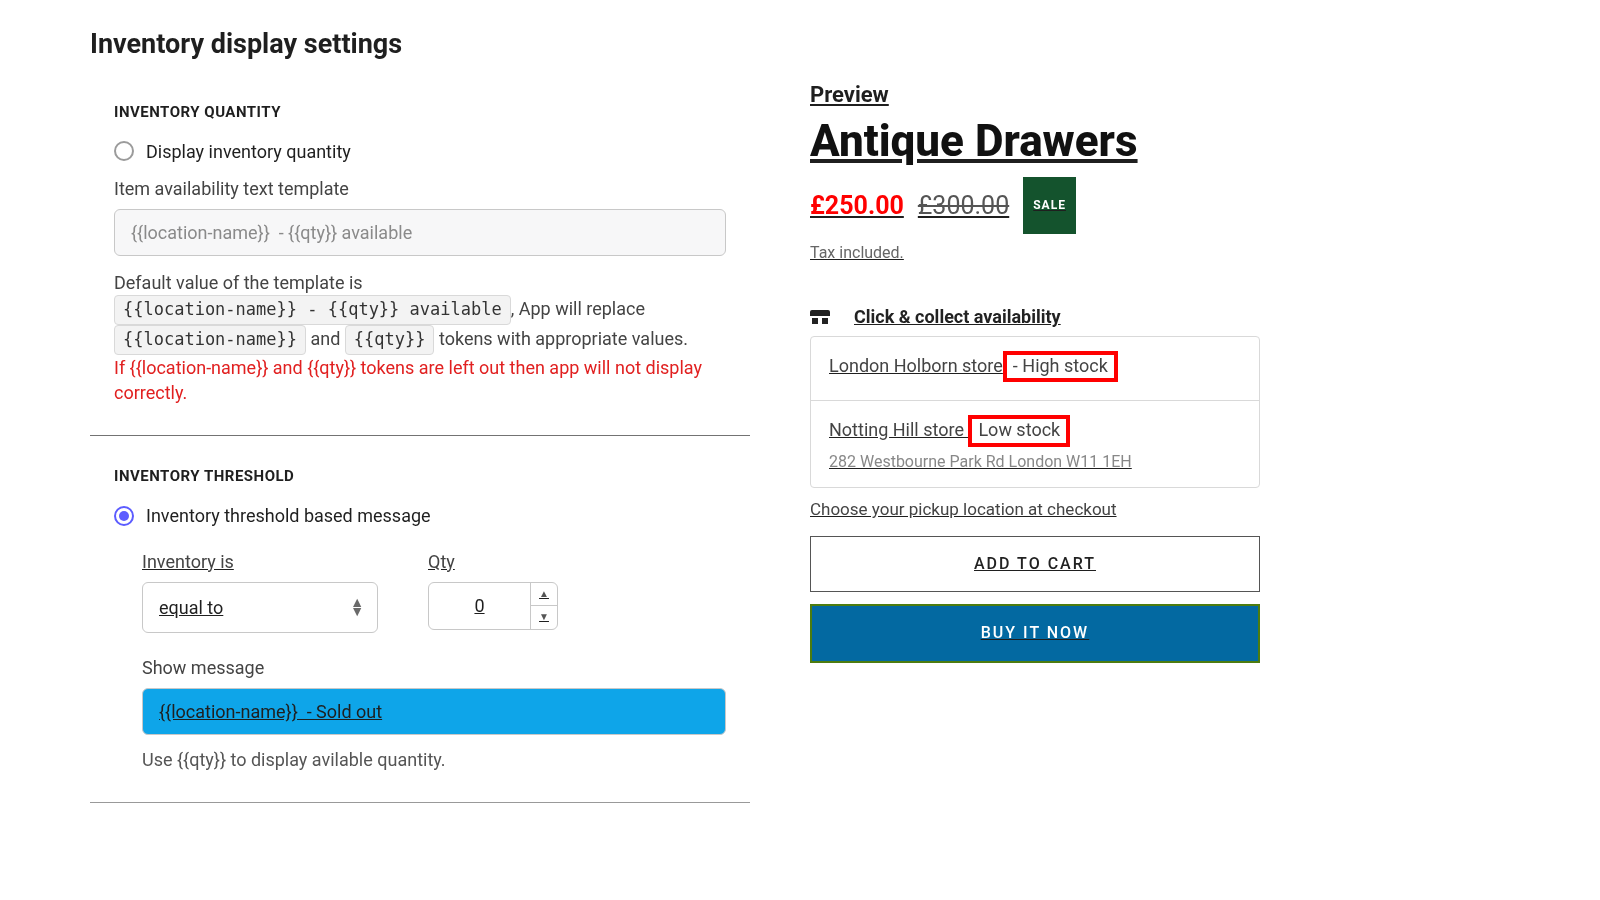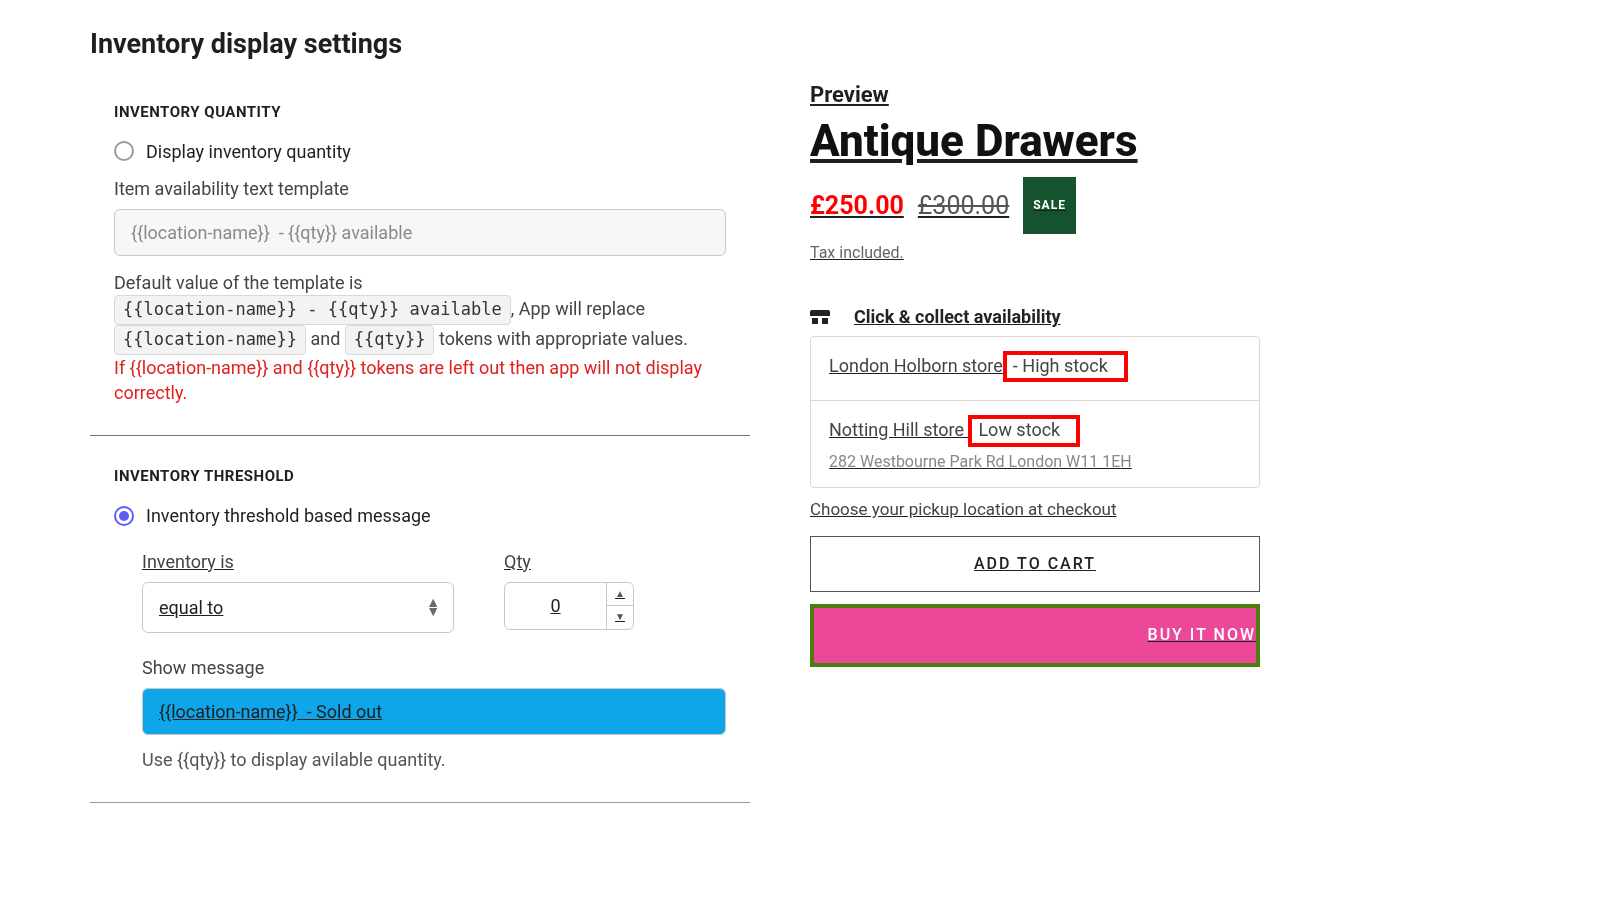--- a/index.html
+++ b/index.html
@@ -96,21 +96,21 @@
   .warn { color: #e12020; }
   .threshold-grid {
     display: flex;
     gap: 50px;
     margin-top: 10px;
     padding-left: 28px;
   }
   .threshold-col { display: flex; flex-direction: column; text-decoration: underline; }
   .select-wrap {
     position: relative;
-    width: 312px;
+    width: 236px;
   }
   .select-box {
     width: 100%;
     border: 1px solid #c8c8c8;
     border-radius: 6px;
     padding: 12px 40px 12px 16px;
     background: #fff;
     font-size: 18px;
     cursor: pointer;
   }
@@ -203,38 +203,38 @@
     margin-bottom: 10px;
   }
   .avail-item {
     padding: 14px 18px;
   }
   .avail-item + .avail-item { border-top: 1px solid #d9d9d9; }
   .avail-line1 { color: #444; font-size: 18px; margin-bottom: 4px; }
   .avail-addr { color: #888; font-size: 16px; }
   .hl-rect {
     border: 4px solid #ff0000;
-    padding: 0 16px 2px 6px;
+    padding: 0 6px 2px 6px;
     display: inline-block;
     line-height: 1.2;
   }
   .pickup-note { color: #444; font-size: 17px; margin-bottom: 14px; margin-top: 8px; }
   .cta-btn {
     display: block;
     width: 100%;
     text-align: center;
     padding: 16px 0;
     font-size: 16px;
     letter-spacing: 2px;
     cursor: pointer;
     margin-bottom: 12px;
     font-weight: 500;
   }
   .cta-outline { background: #fff; color: #222; border: 1px solid #555; }
-  .cta-dark { background: #ec4899; color: #fff; border: 4px solid #4d7c0f; text-align: right; }
+  .cta-dark { background: #0369a1; color: #fff; border: 2px solid #4d7c0f; }
 </style>
 </head>
 <body>
 
 <div class="page">
   <div class="left-col">
     <h1 class="page-title">Inventory display settings</h1>
 
     <div class="section">
       <div class="section-header">INVENTORY QUANTITY</div>

